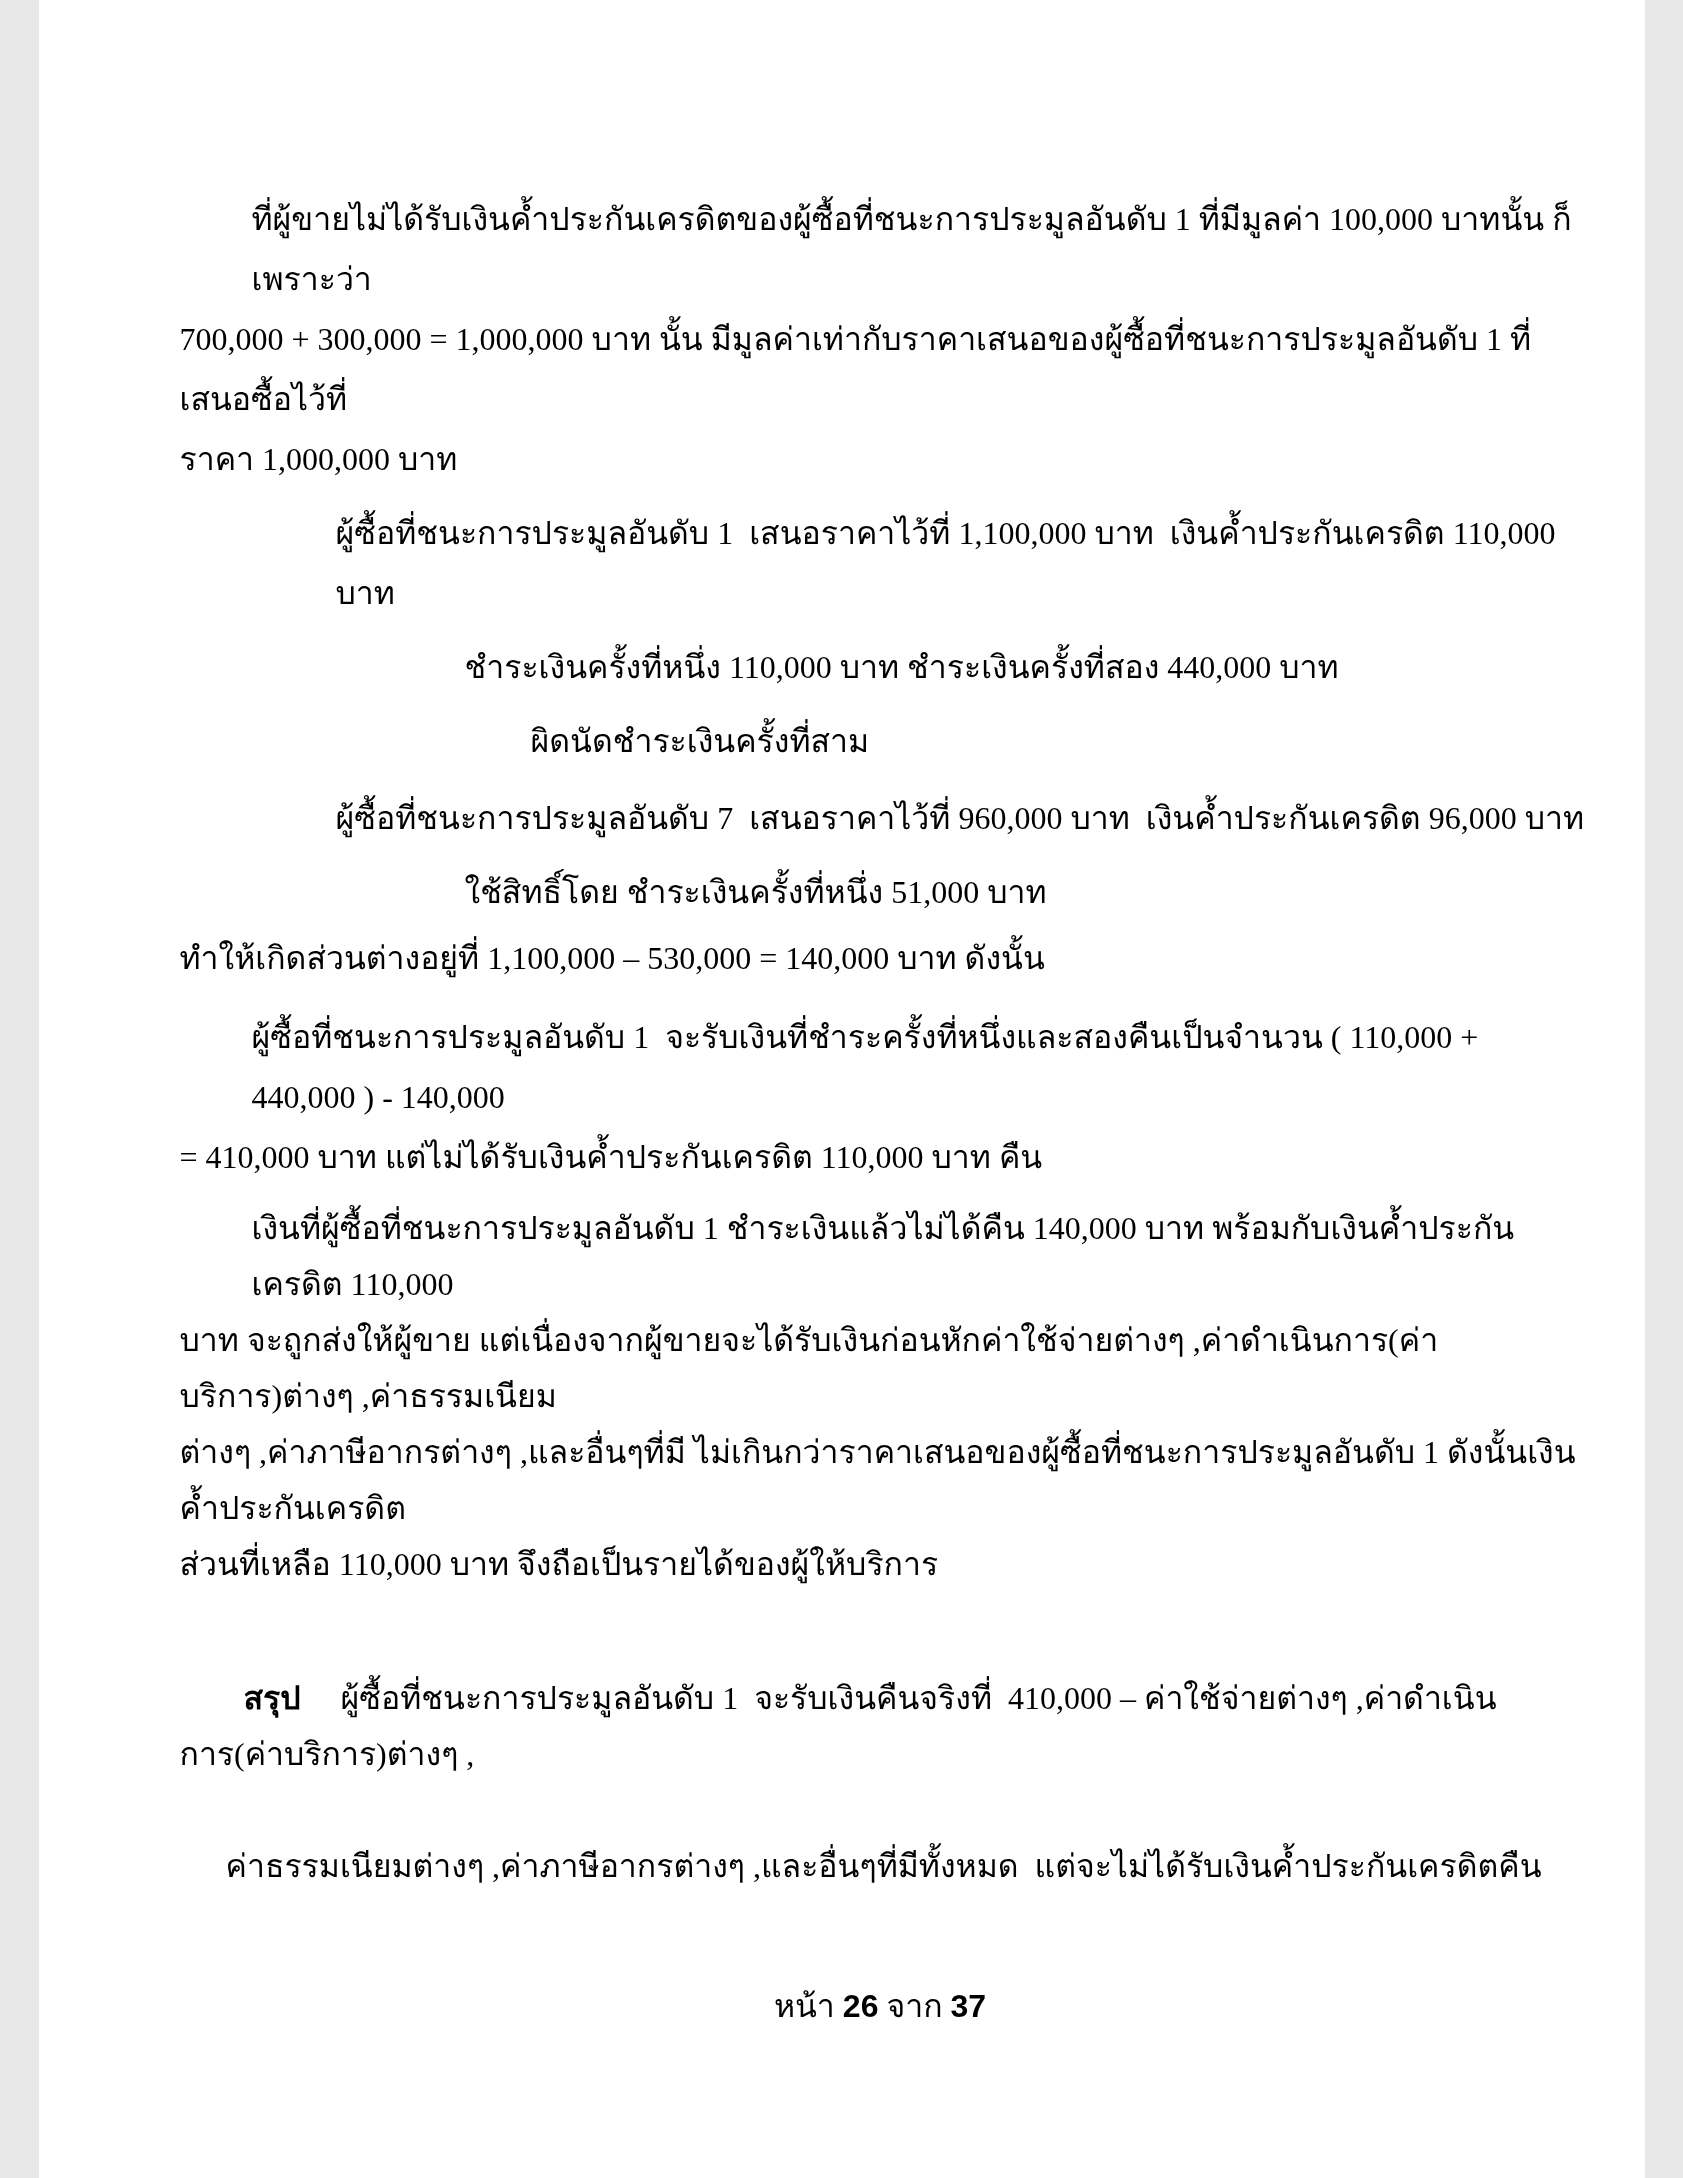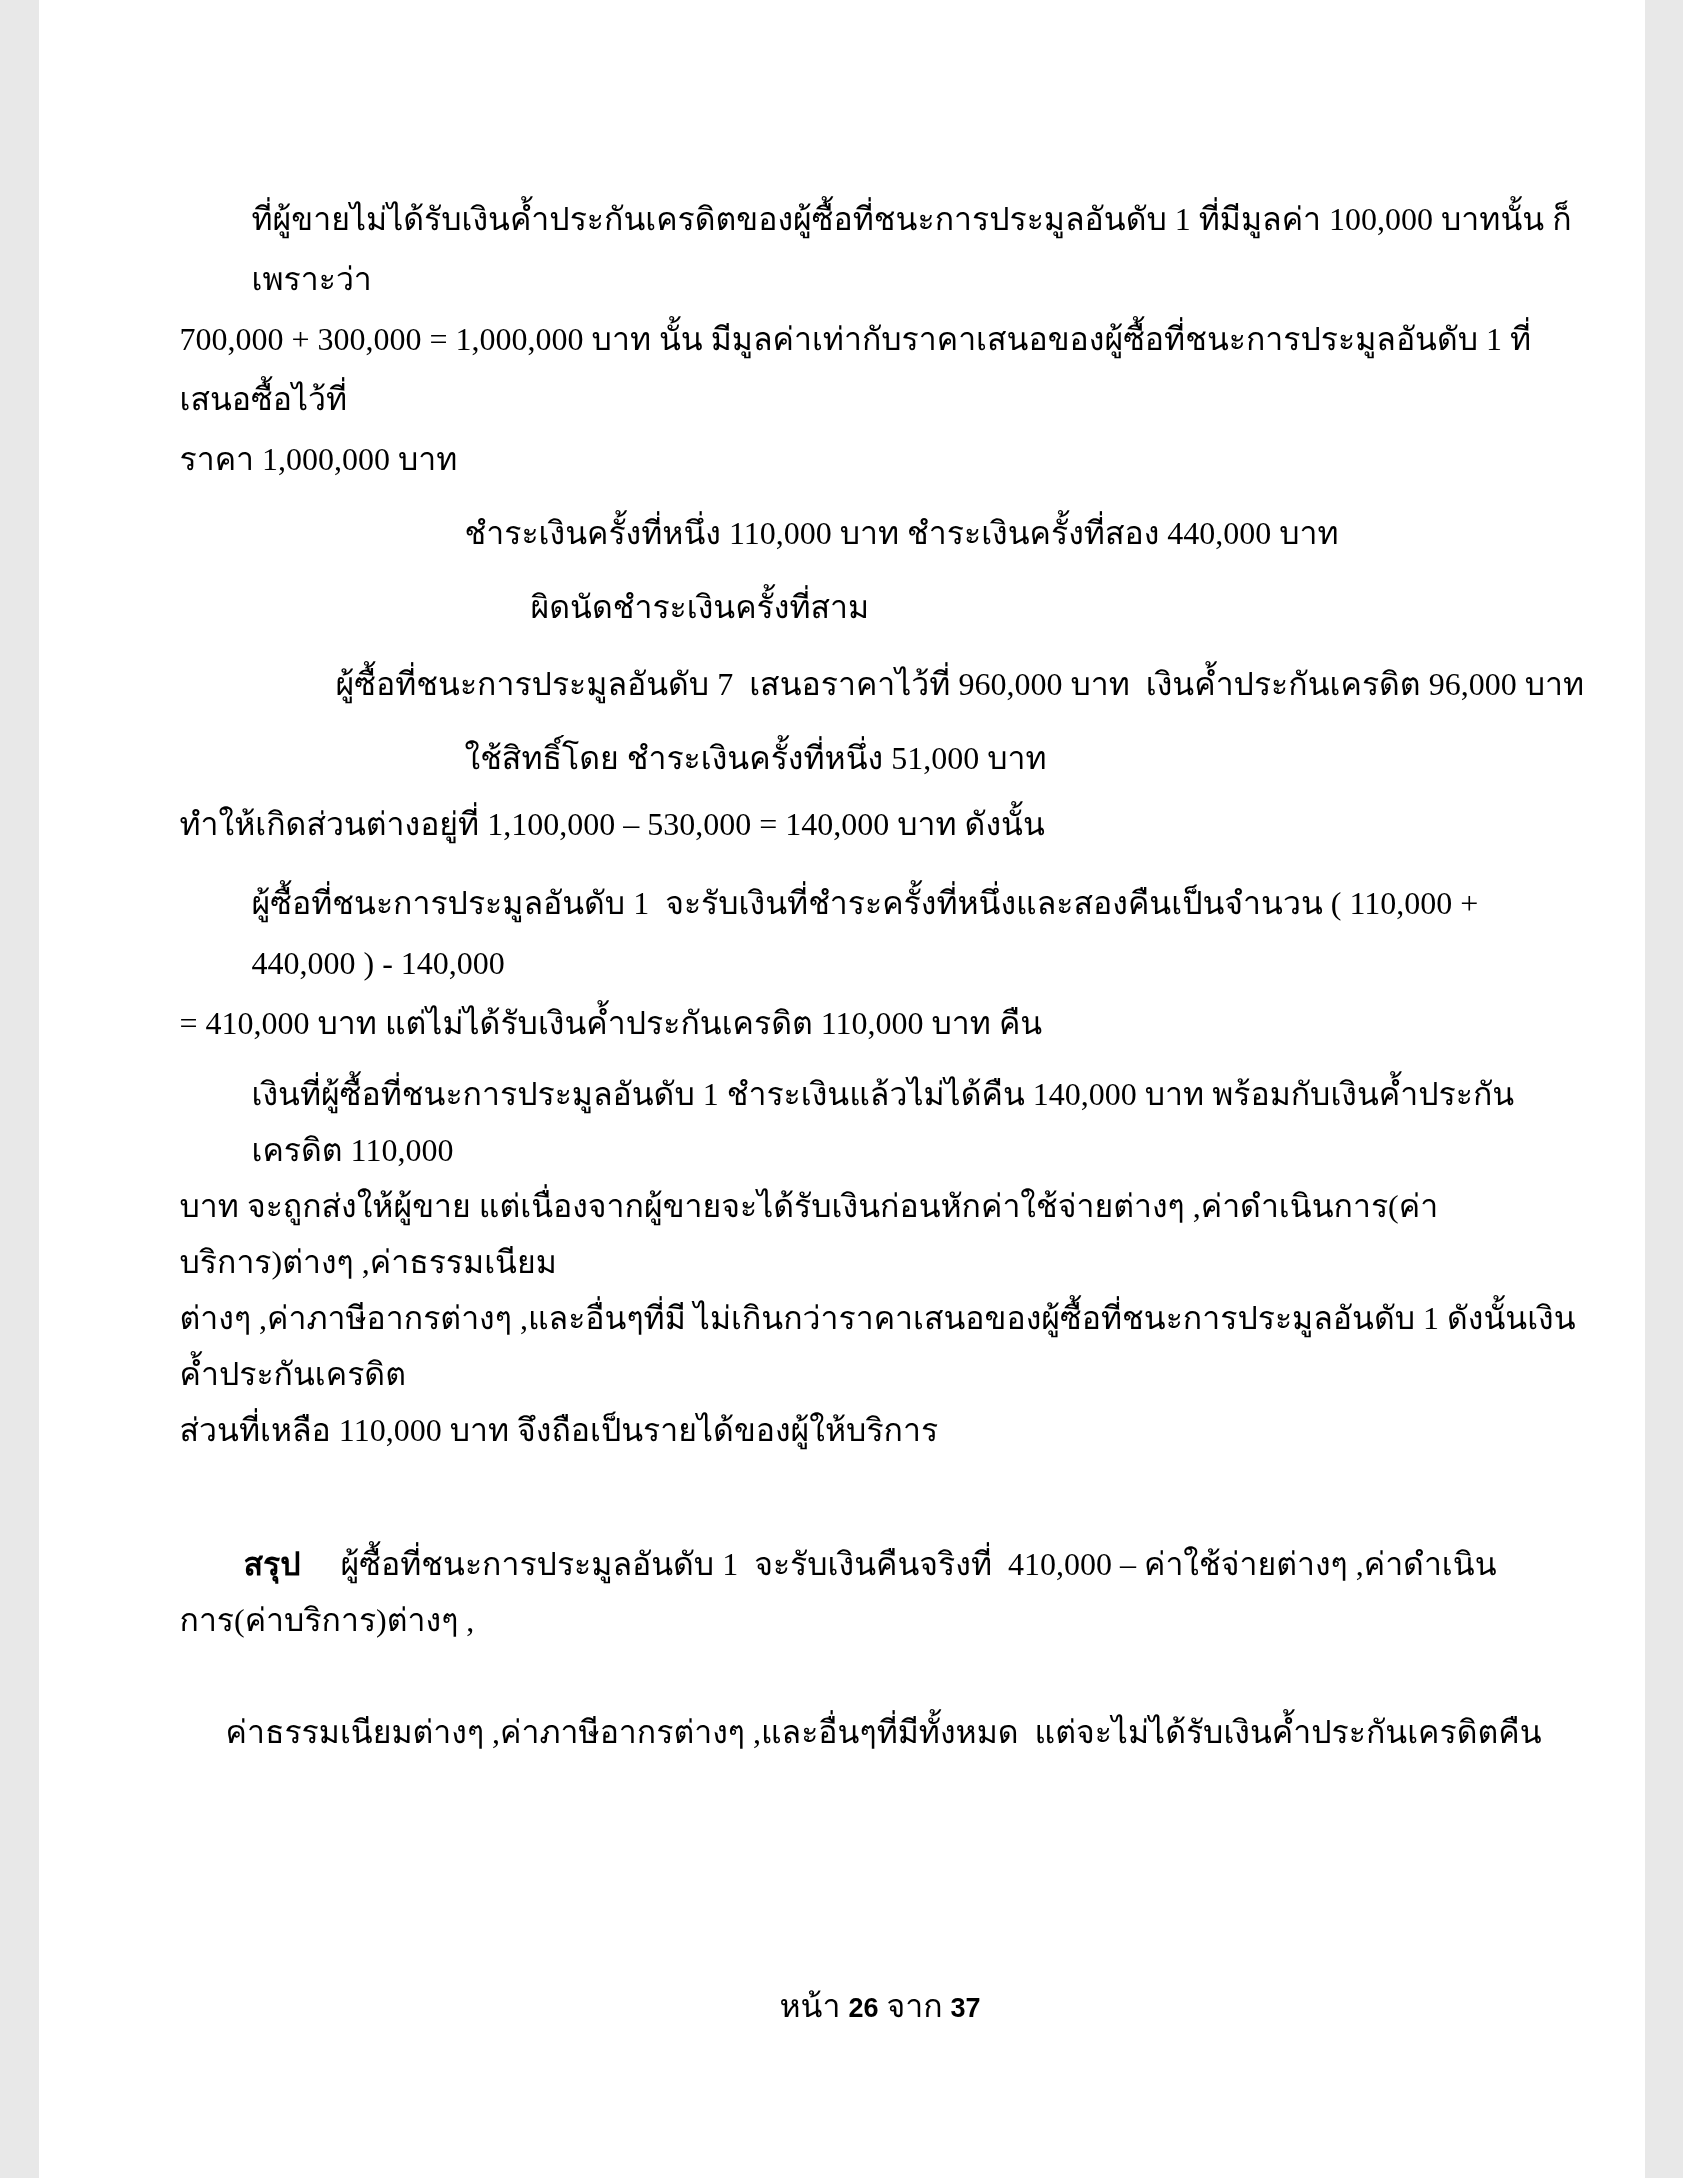--- a/index.html
+++ b/index.html
@@ -29,35 +29,38 @@
   .heading-num{display:inline-block;width:69px;padding-left:33px;}
   .heading-text{text-decoration:underline;}
   .summary-label{font-weight:bold;display:inline-block;width:97px;}
   .footer{
     position:absolute;
     left:0;top:1980px;width:1683px;
     text-align:center;
     font-size:32px;
     white-space:pre-wrap;
   }
-  .footer b{font-family:"Liberation Sans","DejaVu Sans",sans-serif;font-size:27px;}
+  .footer b{font-family:"Liberation Sans","DejaVu Sans",sans-serif;font-size:32px;}
 </style>
 </head>
 <body>
 
 <div class="page">
   <div class="content">
 
     <div class="block" style="margin-top:189px;">
       <div class="line ind-tab">ที่ผู้ขายไม่ได้รับเงินค้ำประกันเครดิตของผู้ซื้อที่ชนะการประมูลอันดับ 1 ที่มีมูลค่า 100,000 บาทนั้น ก็เพราะว่า</div>
       <div class="line">700,000 + 300,000 = 1,000,000 บาท นั้น มีมูลค่าเท่ากับราคาเสนอของผู้ซื้อที่ชนะการประมูลอันดับ 1 ที่เสนอซื้อไว้ที่</div>
       <div class="line">ราคา 1,000,000 บาท</div>
     </div>
 
 
+    <div class="block" style="margin-top:14px;">
+      <div class="line ind-tab2">ผู้ซื้อที่ชนะการประมูลอันดับ 1  เสนอราคาไว้ที่ 1,100,000 บาท  เงินค้ำประกันเครดิต 110,000 บาท</div>
+    </div>
 
     <div class="block" style="margin-top:14px;">
       <div class="line ind-pay">ชำระเงินครั้งที่หนึ่ง 110,000 บาท ชำระเงินครั้งที่สอง 440,000 บาท</div>
     </div>
 
     <div class="block" style="margin-top:14px;">
       <div class="line ind-default">ผิดนัดชำระเงินครั้งที่สาม</div>
     </div>
 
     <div class="block" style="margin-top:17px;">

